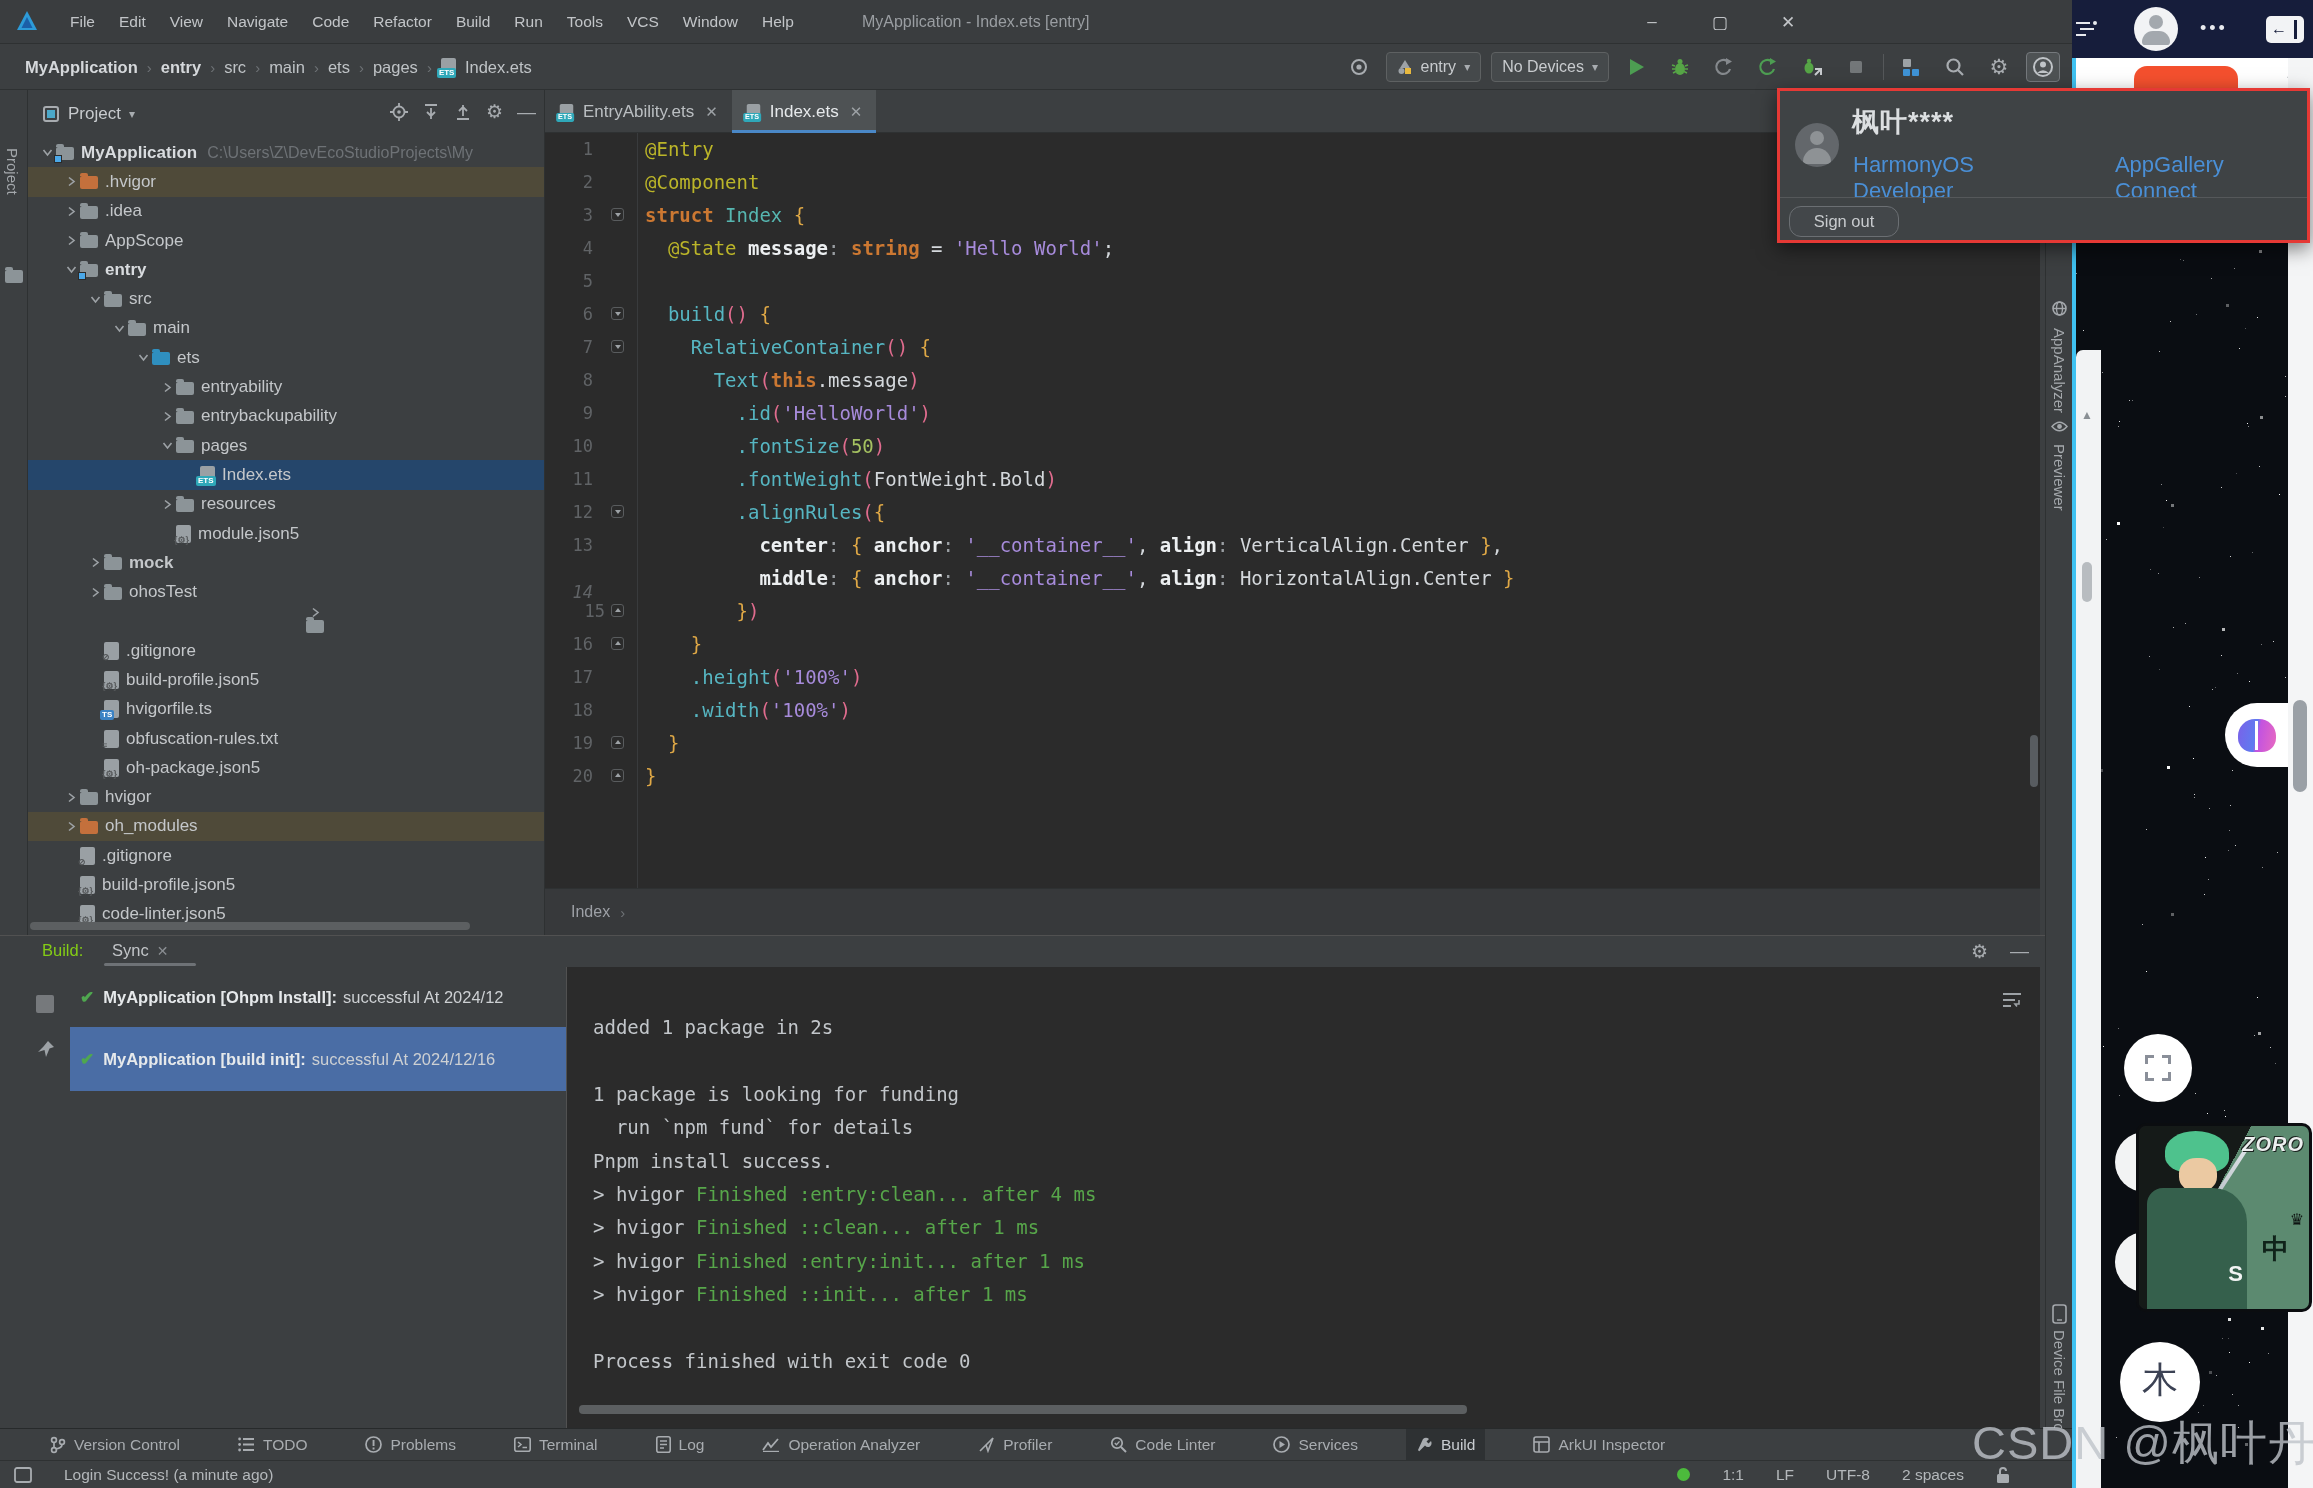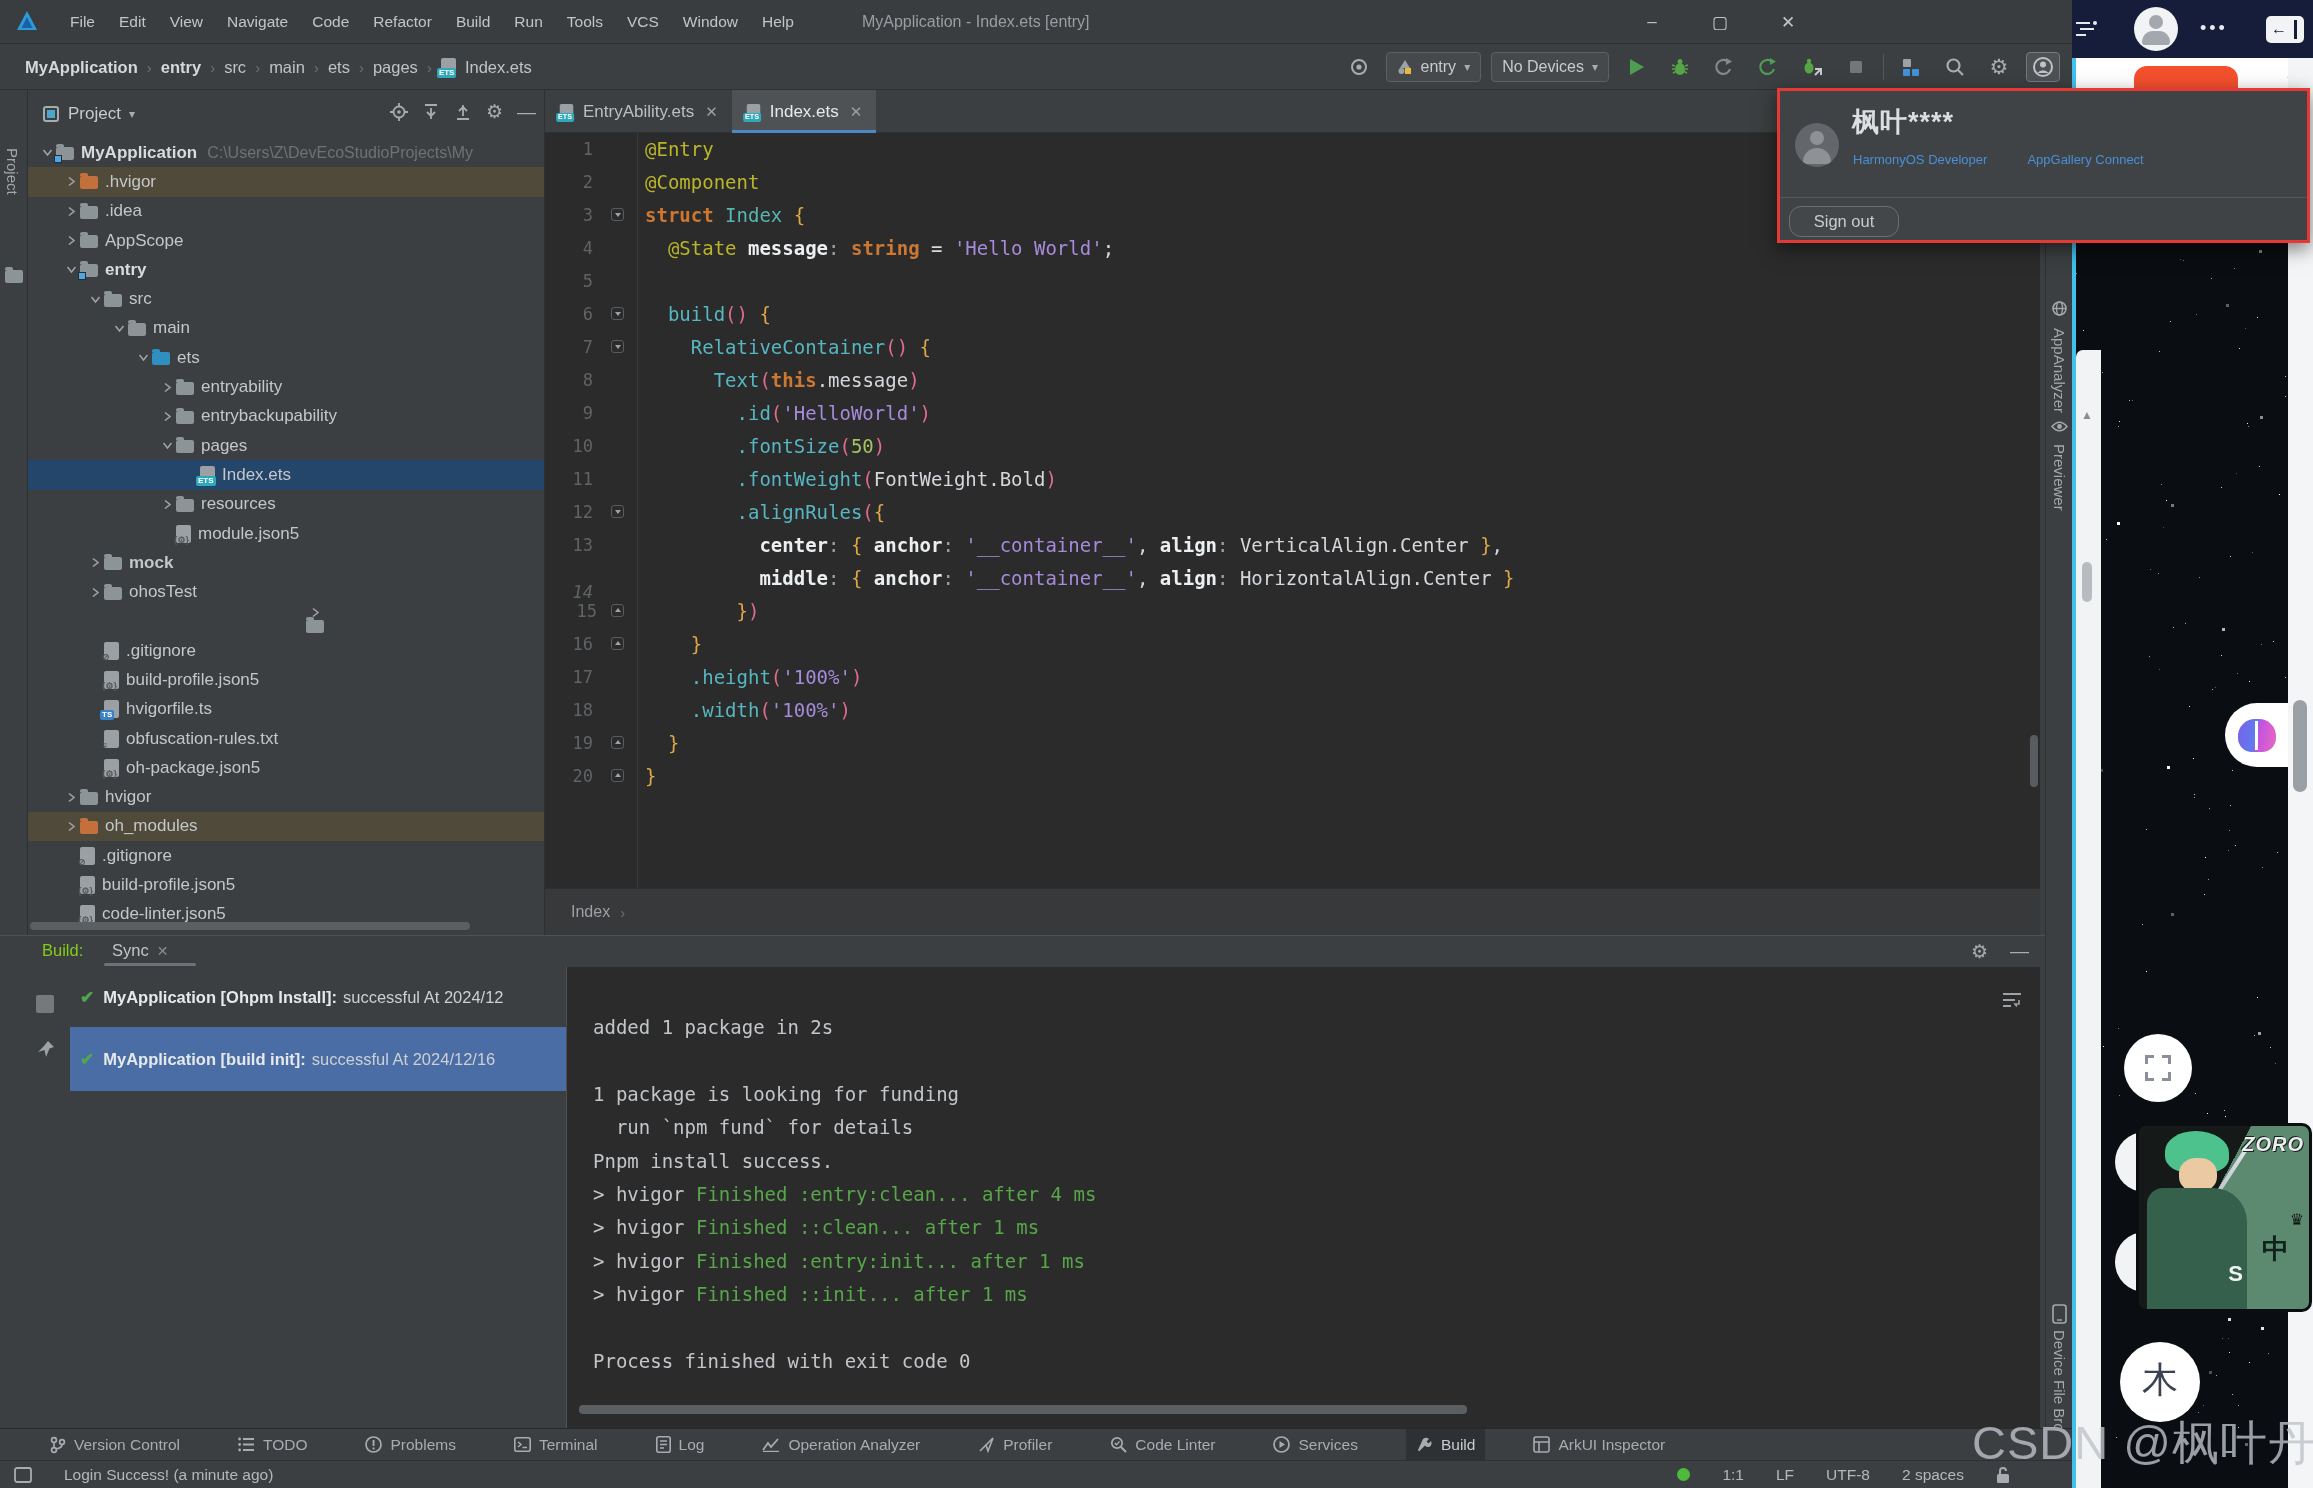--- a/index.html
+++ b/index.html
@@ -187,21 +187,21 @@
   #popup { position:absolute; left:1777px; top:88px; width:533px; height:155px; background:#3F4345;
     border:3px solid #E53935; z-index:50; box-shadow:0 6px 18px rgba(0,0,0,.5); }
   .pp-avatar { position:absolute; left:15px; top:32px; width:44px; height:44px; border-radius:50%;
     background:#63676B; overflow:hidden; }
   .pp-avatar::before { content:""; position:absolute; left:15px; top:8px; width:14px; height:14px;
     background:#8E9295; border-radius:50%; }
   .pp-avatar::after { content:""; position:absolute; left:8px; top:25px; width:28px; height:16px;
     background:#8E9295; border-radius:14px 14px 0 0; }
   .pp-name { position:absolute; left:72px; top:13px; color:#DCDFE1; font-size:27px; font-weight:bold; letter-spacing:1px;}
   .pp-links { position:absolute; left:73px; top:61px; display:flex; gap:40px; }
-  .pp-link { color:#4A8FD6; font-size:13px; }
+  .pp-link { color:#4A8FD6; font-size:22px; }
   .pp-div { position:absolute; left:0; top:106px; width:527px; height:1px; background:#55585A; }
   .pp-btn { position:absolute; left:9px; top:115px; width:110px; height:31px; border:1px solid #6B6F73;
     border-radius:12px; color:#C8CBCE; font-size:16.5px; text-align:center; line-height:29px; background:#43474A; }
 
   #watermark { position:absolute; left:1972px; top:1412px; z-index:60; font-size:47px;
     color:rgba(190,195,201,0.8); white-space:nowrap; letter-spacing:1px; }
 </style>
 </head>
 <body>
 
@@ -639,21 +639,21 @@
         <div class="lnum" style="top: 241px; left: 0px;">7</div>
         <div class="fold open" style="left: 66px; top: 250px;"></div>
         <div class="lnum" style="top: 274px; left: 0px;">8</div>
         <div class="lnum" style="top: 307px; left: 0px;">9</div>
         <div class="lnum" style="top: 340px; left: 0px;">10</div>
         <div class="lnum" style="top: 373px; left: 0px;">11</div>
         <div class="lnum" style="top: 406px; left: 0px;">12</div>
         <div class="fold open" style="left: 66px; top: 415px;"></div>
         <div class="lnum" style="top: 439px; left: 0px;">13</div>
         <div class="lnum" style="top: 486px; left: 0px; font-style: italic;">14</div>
-        <div class="lnum" style="top: 505px; left: 4px;">15</div>
+        <div class="lnum" style="top: 505px; left: 12px;">15</div>
         <div class="fold close" style="left: 66px; top: 514px;"></div>
         <div class="lnum" style="top: 538px; left: 0px;">16</div>
         <div class="fold close" style="left: 66px; top: 547px;"></div>
         <div class="lnum" style="top: 571px; left: 0px;">17</div>
         <div class="lnum" style="top: 604px; left: 0px;">18</div>
         <div class="lnum" style="top: 637px; left: 0px;">19</div>
         <div class="fold close" style="left: 66px; top: 646px;"></div>
         <div class="lnum" style="top: 670px; left: 0px;">20</div>
         <div class="fold close" style="left: 66px; top: 679px;"></div>
       </div>

